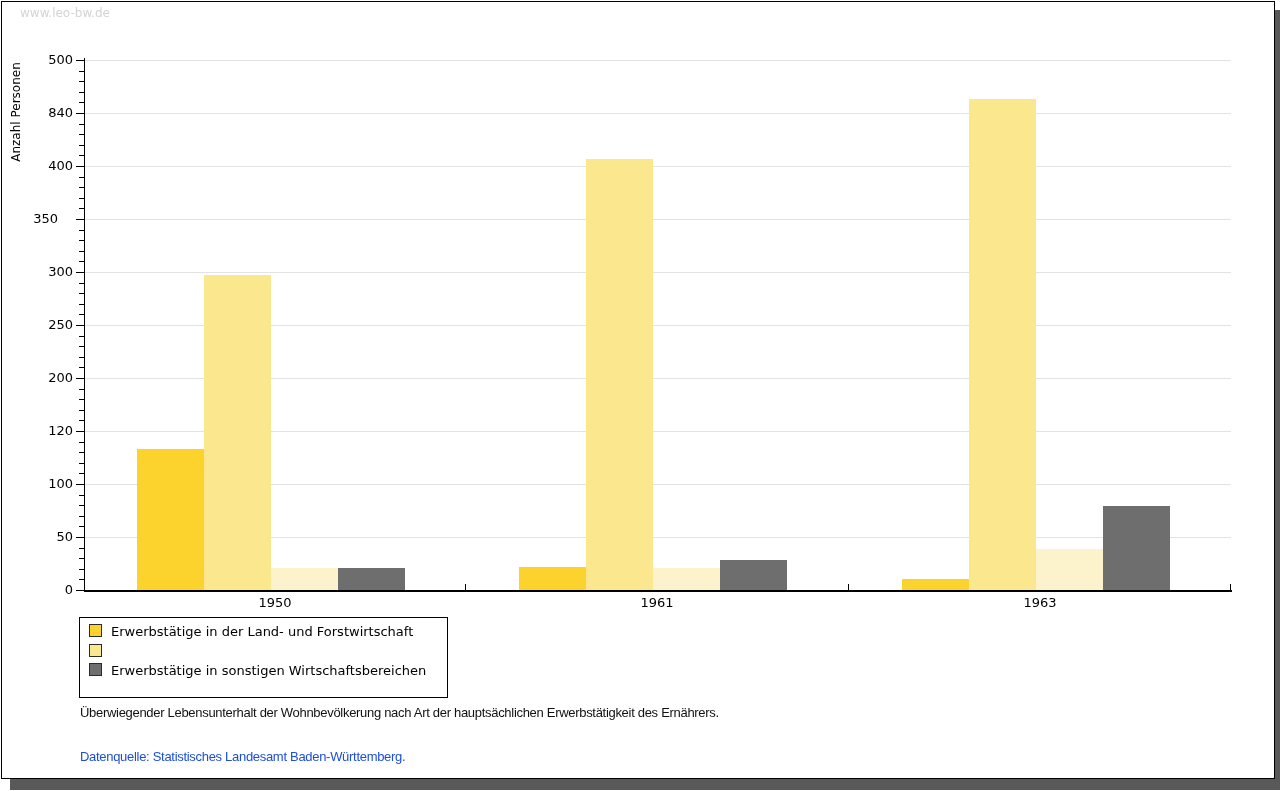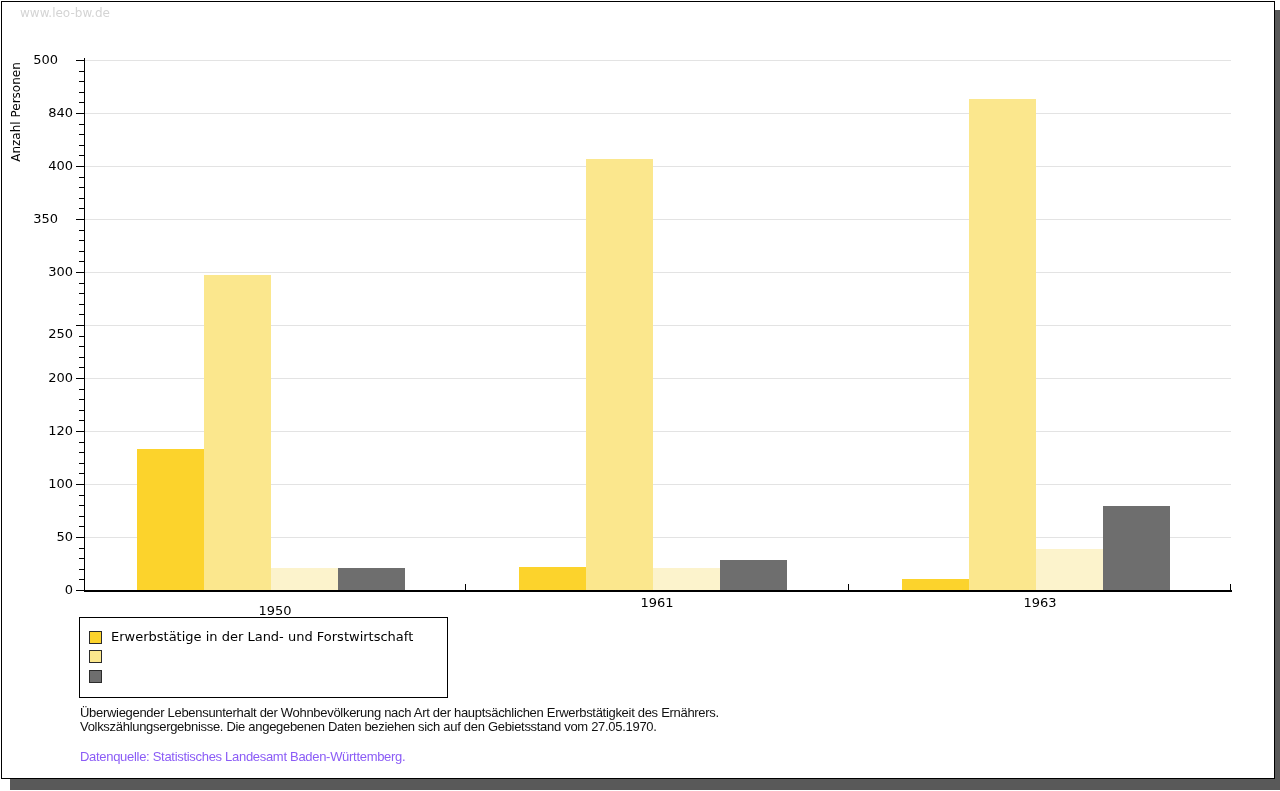--- a/index.html
+++ b/index.html
@@ -40,33 +40,33 @@
   .xtick-label {
     position:absolute; text-align:center; font-size:13px; color:#000;
     line-height:16px; height:16px;
   }
   .bar { position:absolute; }
   .legend {
     position:absolute; left:79px; top:617px; width:369px; height:81px;
     border:1px solid #000; box-sizing:border-box; padding:6px 0 0 9px;
     background:#fff;
   }
-  .legend-row { height:19.5px; display:flex; align-items:flex-end; }
+  .legend-row { height:19.5px; display:flex; align-items:flex-start; }
   .legend-swatch {
     width:11px; height:11px; border:1px solid #2b2b2b; margin-right:9px;
     flex:0 0 auto;
   }
   .legend-label { font-size:13px; color:#000; white-space:nowrap; }
   .footer-note {
     position:absolute; left:80px; top:706px; color:#111;
     font-family:"Liberation Sans", sans-serif; font-size:13px;
     letter-spacing:-0.3px; line-height:14px; white-space:nowrap;
   }
   .footer-source {
-    position:absolute; left:80px; top:749px; color:#8b5cf6;
+    position:absolute; left:80px; top:749px; color:#1d4ed8;
     font-family:"Liberation Sans", sans-serif; font-size:13px;
     letter-spacing:-0.3px; white-space:nowrap;
   }
 </style>
 </head>
 <body>
 
 <div class="shadow"></div>
 <div class="frame"></div>
 
@@ -81,21 +81,21 @@
       <div class="gridline" style="left: 84px; width: 1147px; top: 325px; background: rgb(227, 227, 227);"></div>
       <div class="gridline" style="left: 84px; width: 1147px; top: 272px; background: rgb(227, 227, 227);"></div>
       <div class="gridline" style="left: 84px; width: 1147px; top: 219px; background: rgb(227, 227, 227);"></div>
       <div class="gridline" style="left: 84px; width: 1147px; top: 166px; background: rgb(227, 227, 227);"></div>
       <div class="gridline" style="left: 84px; width: 1147px; top: 113px; background: rgb(227, 227, 227);"></div>
       <div class="gridline" style="left: 84px; width: 1147px; top: 60px; background: rgb(227, 227, 227);"></div>
       <div class="bar" style="left: 137px; width: 67px; top: 449px; height: 141px; background: rgb(252, 211, 44);"></div>
       <div class="bar" style="left: 204px; width: 67px; top: 275px; height: 315px; background: rgb(251, 231, 141);"></div>
       <div class="bar" style="left: 271px; width: 67px; top: 568px; height: 22px; background: rgb(252, 243, 204);"></div>
       <div class="bar" style="left: 338px; width: 67px; top: 568px; height: 22px; background: rgb(110, 110, 110);"></div>
-      <div class="xtick-label" style="left: 84px; width: 382px; top: 595px; margin-top: 8px;">1950</div>
+      <div class="xtick-label" style="left: 84px; width: 382px; top: 595px;">1950</div>
       <div class="xtick" style="left: 465px; top: 584px; height: 6px;"></div>
       <div class="bar" style="left: 519px; width: 67px; top: 567px; height: 23px; background: rgb(252, 211, 44);"></div>
       <div class="bar" style="left: 586px; width: 67px; top: 159px; height: 431px; background: rgb(251, 231, 141);"></div>
       <div class="bar" style="left: 653px; width: 67px; top: 568px; height: 22px; background: rgb(252, 243, 204);"></div>
       <div class="bar" style="left: 720px; width: 67px; top: 560px; height: 30px; background: rgb(110, 110, 110);"></div>
       <div class="xtick-label" style="left: 466px; width: 382px; top: 595px;">1961</div>
       <div class="xtick" style="left: 848px; top: 584px; height: 6px;"></div>
       <div class="bar" style="left: 902px; width: 67px; top: 579px; height: 11px; background: rgb(252, 211, 44);"></div>
       <div class="bar" style="left: 969px; width: 67px; top: 99px; height: 491px; background: rgb(251, 231, 141);"></div>
       <div class="bar" style="left: 1036px; width: 67px; top: 549px; height: 41px; background: rgb(252, 243, 204);"></div>
@@ -146,46 +146,46 @@
       <div class="ytick-label" style="left: 21px; top: 582px;">0</div>
       <div class="ytick" style="left: 76px; width: 8px; top: 537px;"></div>
       <div class="ytick-label" style="left: 21px; top: 529px;">50</div>
       <div class="ytick" style="left: 76px; width: 8px; top: 484px;"></div>
       <div class="ytick-label" style="left: 21px; top: 476px;">100</div>
       <div class="ytick" style="left: 76px; width: 8px; top: 431px;"></div>
       <div class="ytick-label" style="left: 21px; top: 423px;">120</div>
       <div class="ytick" style="left: 76px; width: 8px; top: 378px;"></div>
       <div class="ytick-label" style="left: 21px; top: 370px;">200</div>
       <div class="ytick" style="left: 76px; width: 8px; top: 325px;"></div>
-      <div class="ytick-label" style="left: 21px; top: 317px; margin-top: 9px;">250</div>
+      <div class="ytick-label" style="left: 21px; top: 317px;">250</div>
       <div class="ytick" style="left: 76px; width: 8px; top: 272px;"></div>
       <div class="ytick-label" style="left: 21px; top: 264px;">300</div>
       <div class="ytick" style="left: 76px; width: 8px; top: 219px;"></div>
       <div class="ytick-label" style="left: 6px; top: 211px;">350</div>
       <div class="ytick" style="left: 76px; width: 8px; top: 166px;"></div>
       <div class="ytick-label" style="left: 21px; top: 158px;">400</div>
       <div class="ytick" style="left: 76px; width: 8px; top: 113px;"></div>
       <div class="ytick-label" style="left: 21px; top: 105px;">840</div>
       <div class="ytick" style="left: 76px; width: 8px; top: 60px;"></div>
-      <div class="ytick-label" style="left: 6px; top: 52px;">500</div>
+      <div class="ytick-label" style="left: 21px; top: 52px;">500</div>
       <div class="axis-y" style="left: 84px; top: 58px; height: 532px;"></div>
       <div class="axis-x" style="left: 84px; top: 590px; width: 1148px;"></div>
     </div>
 
   <div class="legend">
     <div class="legend-row">
       <span class="legend-swatch" style="background: rgb(252, 211, 44);"></span>
       <span class="legend-label">Erwerbstätige in der Land- und Forstwirtschaft</span>
     </div>
     <div class="legend-row">
       <span class="legend-swatch" style="background: rgb(251, 231, 141);"></span>
     </div>
     <div class="legend-row">
       <span class="legend-swatch" style="background: rgb(110, 110, 110);"></span>
+      <span class="legend-label">Erwerbstätige in sonstigen Wirtschaftsbereichen</span>
     </div>
   </div>
 
   <div class="footer-note">
     <div>Überwiegender Lebensunterhalt der Wohnbevölkerung nach Art der hauptsächlichen Erwerbstätigkeit des Ernährers.</div>
-    <div>Volkszählungsergebnisse. Die angegebenen Daten beziehen sich auf den Gebietsstand vom 27.05.1970.</div>
   </div>
   <div class="footer-source">Datenquelle: Statistisches Landesamt Baden-Württemberg.</div>
 </div>
 
 </body></html>

